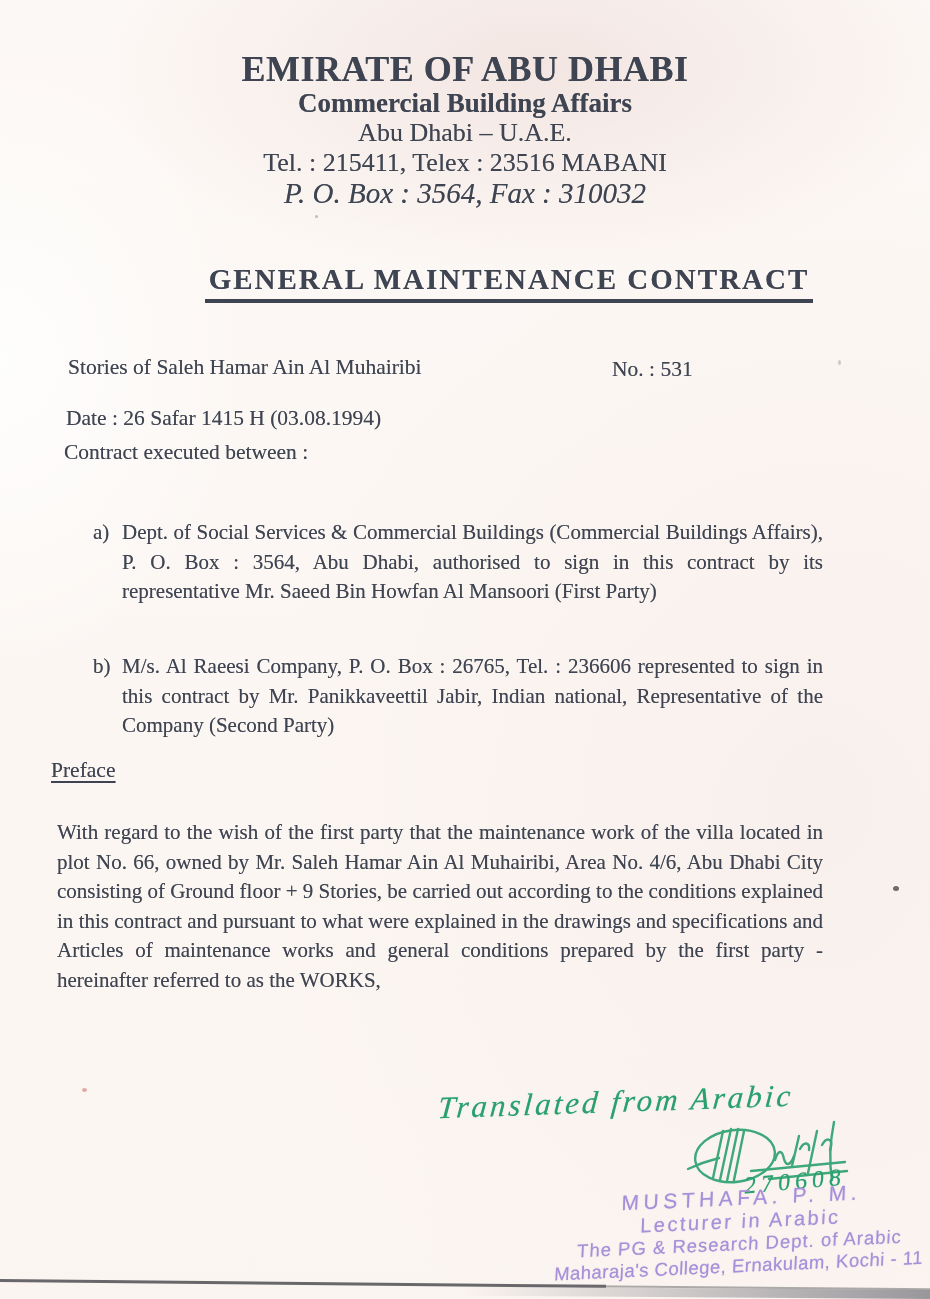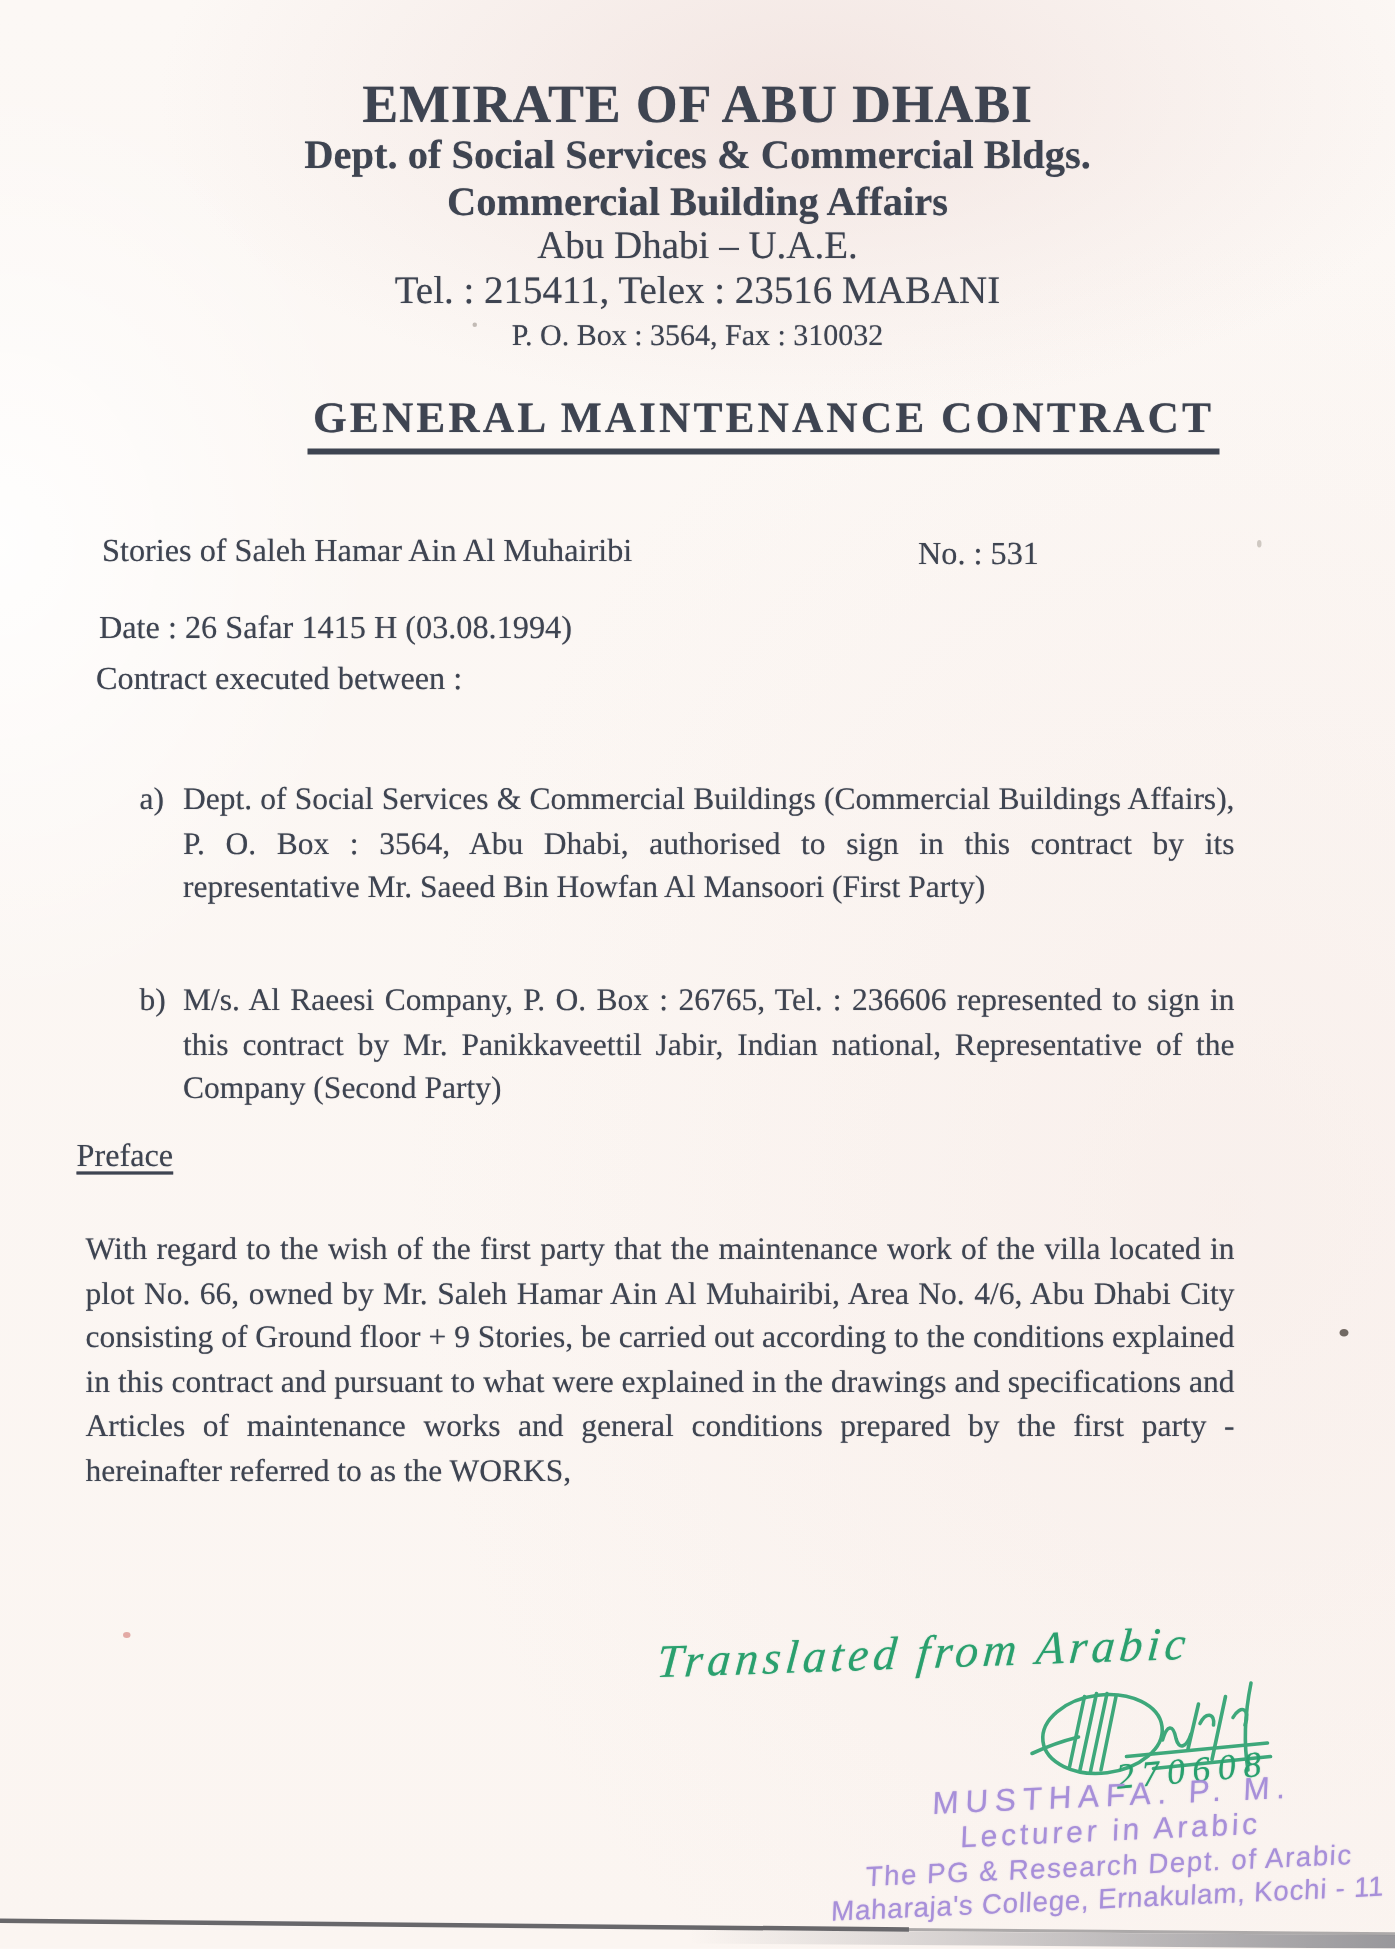--- a/index.html
+++ b/index.html
@@ -21,21 +21,21 @@
   }
   .ink{ text-shadow:0 0 0.6px rgba(62,68,81,0.55); }
 
   
   .letterhead{ position:absolute; top:50px; left:0; width:930px; text-align:center; }
   .lh-org     { font-size:36px; font-weight:bold; letter-spacing:0.5px; line-height:38px;}
   .lh-dept    { font-size:27px; font-weight:bold; line-height:31px;}
   .lh-division{ font-size:27px; font-weight:bold; line-height:30px;}
   .lh-city    { font-size:26px; line-height:30px;}
   .lh-tel     { font-size:26px; line-height:30px;}
-  .lh-pobox   { font-size:20px; line-height:30px;}
+  .lh-pobox   { font-size:29px; line-height:30px;font-style:italic;}
 
   
   .title-wrap{ position:absolute; top:263px; left:0; width:930px; text-align:center;margin-left:44px;}
   .doc-title{
     display:inline-block;
     font-size:29px; font-weight:bold; letter-spacing:2px;
     border-bottom:4px solid #3e4451;
     padding:0 4px 3px 4px;
   }
 
@@ -111,21 +111,20 @@
   .speck-3{ left:315px; top:215px; width:3px; height:3px; background:#8a8078; opacity:.5;}
   .speck-4{ left:838px; top:360px; width:3px; height:5px; background:#9a9288; opacity:.45;}
 </style>
 </head>
 <body>
 
 <div class="page">
 
   <header class="letterhead ink">
     <div class="lh-org">EMIRATE OF ABU DHABI</div>
-    <div class="lh-dept">Dept. of Social Services &amp; Commercial Bldgs.</div>
     <div class="lh-division">Commercial Building Affairs</div>
     <div class="lh-city">Abu Dhabi – U.A.E.</div>
     <div class="lh-tel">Tel. : 215411, Telex : 23516 MABANI</div>
     <div class="lh-pobox">P. O. Box : 3564, Fax : 310032</div>
   </header>
 
   <div class="title-wrap ink">
     <span class="doc-title">GENERAL MAINTENANCE CONTRACT</span>
   </div>
 

